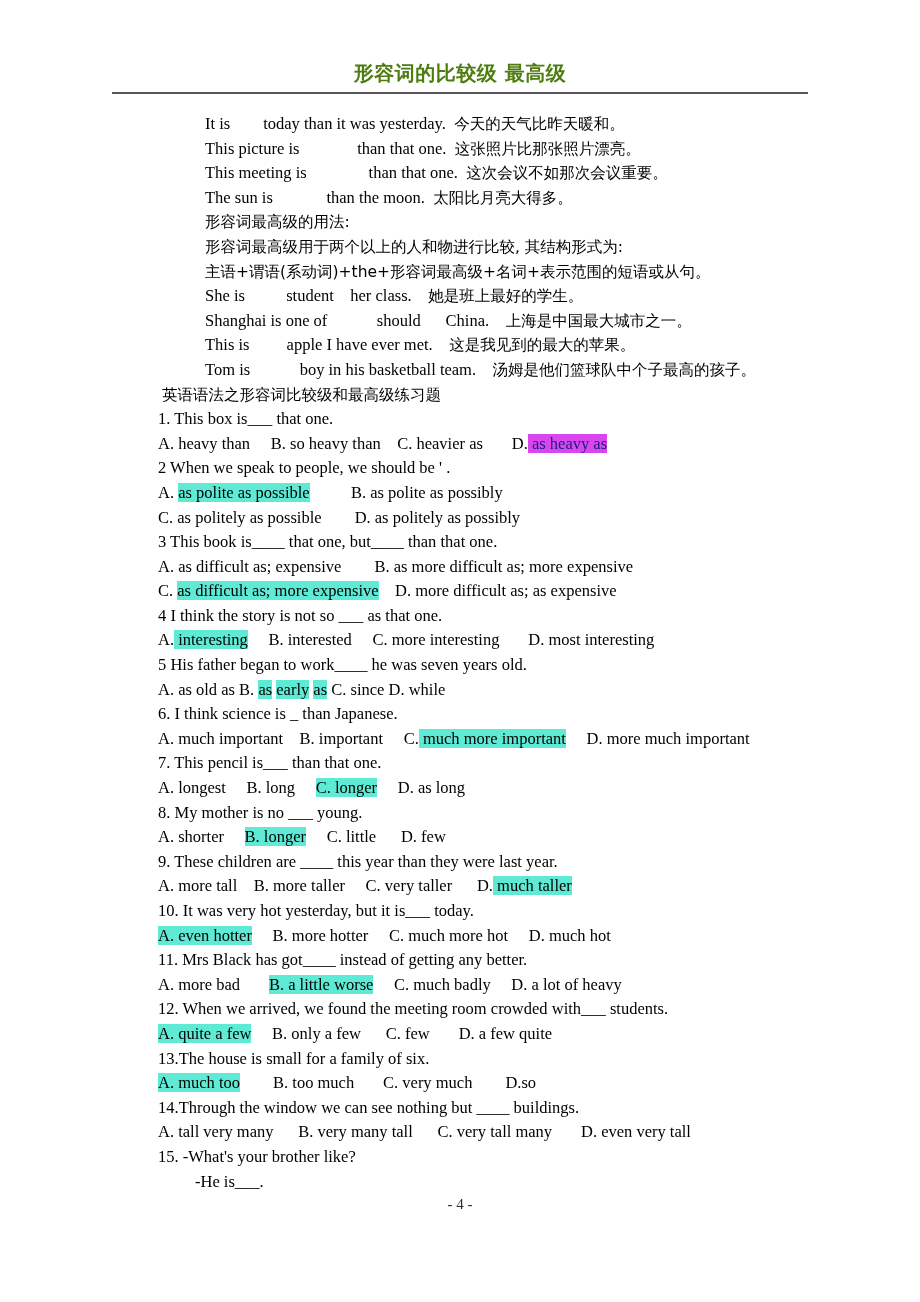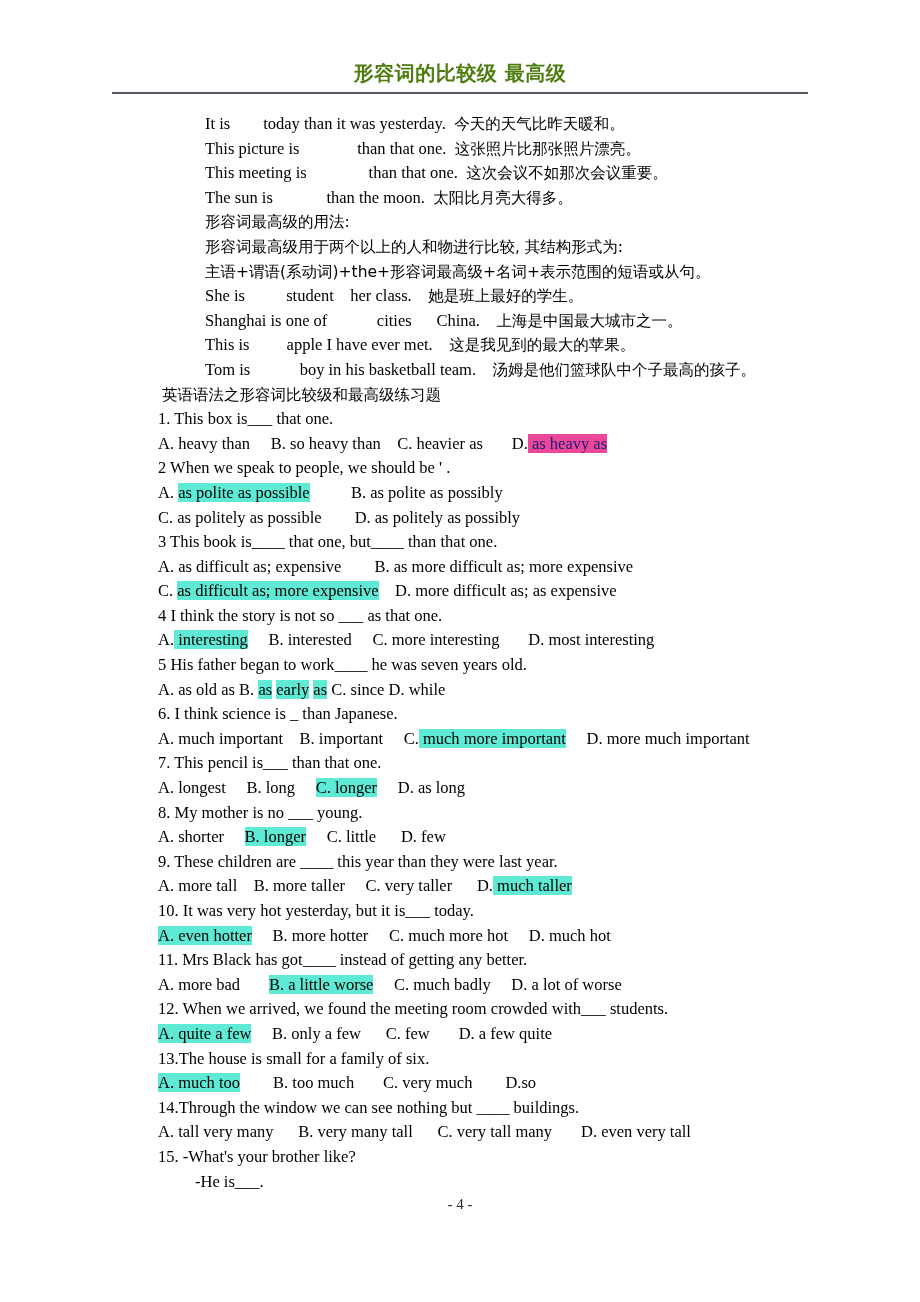--- a/index.html
+++ b/index.html
@@ -71,21 +71,21 @@
   }
   .cjk-note {
     font-family: "DejaVu Sans", "Liberation Sans", sans-serif;
     font-size: 15.5px;
   }
 
   .hl {
     background: #5eead4;
   }
   .hl-blue {
-    background: #ec4899;
+    background: #d946ef;
     color: #1c1c7a;
   }
 
   
 
   
   .footer {
     position: absolute;
     top: 1196px;
     left: 0;
@@ -113,21 +113,21 @@
       </div>
 
     <div id="notes">
         <div class="line ind-note"><span class="cjk-note">形容词最高级的用法:</span></div>
         <div class="line ind-note"><span class="cjk-note">形容词最高级用于两个以上的人和物进行比较, 其结构形式为:</span></div>
         <div class="line ind-note"><span class="cjk-note">主语+谓语(系动词)+the+形容词最高级+名词+表示范围的短语或从句。</span></div>
       </div>
 
     <div id="examples-superlative">
         <div class="line ind-example"><span>She is          student    her class.    </span><span class="cjk">她是班上最好的学生。</span></div>
-        <div class="line ind-example"><span>Shanghai is one of            cities      China.    </span><span class="cjk">上海是中国最大城市之一。</span></div>
+        <div class="line ind-example"><span>Shanghai is one of            should      China.    </span><span class="cjk">上海是中国最大城市之一。</span></div>
         <div class="line ind-example"><span>This is         apple I have ever met.    </span><span class="cjk">这是我见到的最大的苹果。</span></div>
         <div class="line ind-example"><span>Tom is            boy in his basketball team.    </span><span class="cjk">汤姆是他们篮球队中个子最高的孩子。</span></div>
       </div>
 
     <div class="line ind-heading"><span class="cjk">英语语法之形容词比较级和最高级练习题</span></div>
 
     <div id="questions">
         <div class="line ind-q"><span>1. This box is___ that one.</span></div>
         <div class="line ind-q"><span>A. heavy than</span><span>     </span><span>B. so heavy than</span><span>    </span><span>C. heavier as</span><span>       </span><span>D.</span><span class="hl-blue"> as heavy as</span></div>
         <div class="line ind-q"><span>2 When we speak to people, we should be ' .</span></div>
@@ -144,21 +144,21 @@
         <div class="line ind-q"><span>A. much important</span><span>    </span><span>B. important</span><span>     </span><span>C.</span><span class="hl"> much more important</span><span>     </span><span>D. more much important</span></div>
         <div class="line ind-q"><span>7. This pencil is___ than that one.</span></div>
         <div class="line ind-q"><span>A. longest</span><span>     </span><span>B. long</span><span>     </span><span class="hl">C. longer</span><span>     </span><span>D. as long</span></div>
         <div class="line ind-q"><span>8. My mother is no ___ young.</span></div>
         <div class="line ind-q"><span>A. shorter</span><span>     </span><span class="hl">B. longer</span><span>     </span><span>C. little</span><span>      </span><span>D. few</span></div>
         <div class="line ind-q"><span>9. These children are ____ this year than they were last year.</span></div>
         <div class="line ind-q"><span>A. more tall</span><span>    </span><span>B. more taller</span><span>     </span><span>C. very taller</span><span>      </span><span>D.</span><span class="hl"> much taller</span></div>
         <div class="line ind-q"><span>10. It was very hot yesterday, but it is___ today.</span></div>
         <div class="line ind-q"><span class="hl">A. even hotter</span><span>     </span><span>B. more hotter</span><span>     </span><span>C. much more hot</span><span>     </span><span>D. much hot</span></div>
         <div class="line ind-q"><span>11. Mrs Black has got____ instead of getting any better.</span></div>
-        <div class="line ind-q"><span>A. more bad</span><span>       </span><span class="hl">B. a little worse</span><span>     </span><span>C. much badly</span><span>     </span><span>D. a lot of worse</span></div>
+        <div class="line ind-q"><span>A. more bad</span><span>       </span><span class="hl">B. a little worse</span><span>     </span><span>C. much badly</span><span>     </span><span>D. a lot of heavy</span></div>
         <div class="line ind-q"><span>12. When we arrived, we found the meeting room crowded with___ students.</span></div>
         <div class="line ind-q"><span class="hl">A. quite a few</span><span>     </span><span>B. only a few</span><span>      </span><span>C. few</span><span>       </span><span>D. a few quite</span></div>
         <div class="line ind-q"><span>13.The house is small for a family of six.</span></div>
         <div class="line ind-q"><span class="hl">A. much too</span><span>        </span><span>B. too much</span><span>       </span><span>C. very much</span><span>        </span><span>D.so</span></div>
         <div class="line ind-q"><span>14.Through the window we can see nothing but ____ buildings.</span></div>
         <div class="line ind-q"><span>A. tall very many</span><span>      </span><span>B. very many tall</span><span>      </span><span>C. very tall many</span><span>       </span><span>D. even very tall</span></div>
         <div class="line ind-q"><span>15. -What's your brother like?</span></div>
       </div>
 
     <div class="line ind-sub">-He is___.</div>

